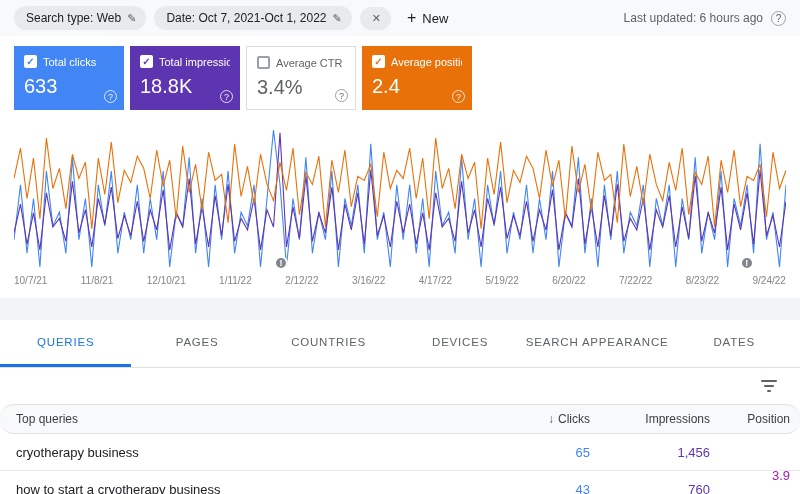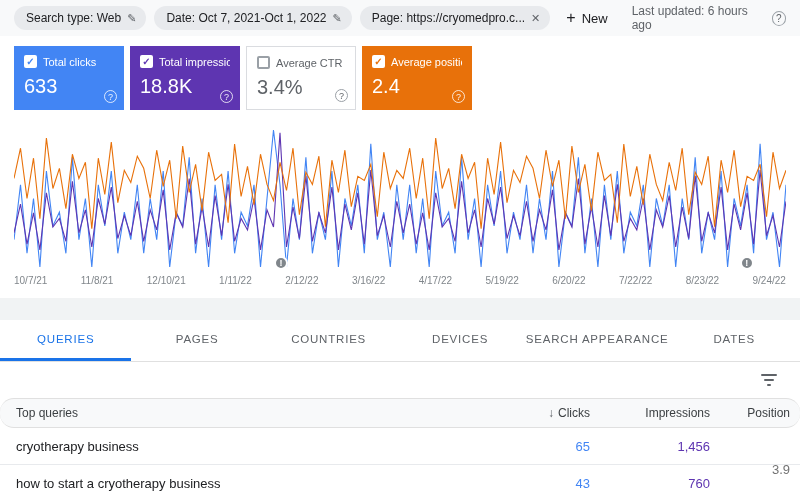--- a/index.html
+++ b/index.html
@@ -38,57 +38,56 @@
 
   .chart-wrap { position: relative; margin: 14px 14px 0; height: 145px; }
   .chart-wrap svg { width: 100%; height: 145px; display: block; }
   .annot { position: absolute; width: 14px; height: 14px; background: #80868b; border: 2px solid #fff; border-radius: 50%; color: #fff; font-size: 9px; font-weight: bold; line-height: 11px; text-align: center; cursor: pointer; }
   .x-labels { display: flex; justify-content: space-between; margin: 6px 14px 0; font-size: 10px; color: #80868b; }
 
   .gap-band { height: 22px; background: #f1f3f4; }
 
   
   .section2 { background: #ffffff; }
-  .tabs { display: flex; border-bottom: 1px solid #e0e0e0; height: 42px; }
+  .tabs { display: flex; border-bottom: 1px solid #e0e0e0; height: 48px; }
   .tab { flex: 1; display: flex; align-items: center; justify-content: center; font-size: 11.5px; letter-spacing: 0.8px; color: #5f6368; font-weight: 500; cursor: pointer; border-bottom: 3px solid transparent; white-space: nowrap; }
   .tab.active { color: #1a73e8; border-bottom-color: #1a73e8; }
 
   .filter-row { display: flex; justify-content: flex-end; align-items: center; height: 36px; padding-right: 22px; }
   .filter-icon { cursor: pointer; display: flex; }
 
   .thead { display: flex; align-items: center; height: 30px; background: #f8f9fa; border-top: 1px solid #e0e0e0; border-bottom: 1px solid #e0e0e0; font-size: 12px; color: #3c4043; border-radius: 14px; }
   .col-q { flex: 1; padding-left: 16px; }
   .col-n { width: 90px; text-align: right; }
   .col-n.imp { width: 120px; }
   .thead .col-n { cursor: pointer; }
   .col-n.last { padding-right: 10px; }
   .sort-arrow { color: #5f6368; margin-right: 4px; font-size: 12px; }
 
   .trow { display: flex; align-items: center; height: 37px; border-bottom: 1px solid #e8eaed; font-size: 13px; cursor: pointer; background: #fff; }
   .cell-q { color: #202124; }
   .cell-clicks { color: #4285f4; }
   .cell-imp { color: #5e35b1; }
-  .cell-pos { color: #737373; margin-top: 46px; }
+  .cell-pos { color: #a21caf; margin-top: 46px; }
 </style>
 </head>
 <body>
 
 <div class="page">
 
   <div class="topbar">
     <div class="chip">
       <span>Search type: Web</span>
       <span class="chip-icon">✎</span>
     </div>
     <div class="chip">
       <span>Date: Oct 7, 2021-Oct 1, 2022</span>
       <span class="chip-icon">✎</span>
     </div>
     <div class="chip">
-      <span>Page: https://cryomedpro.c...</span>
       <span class="chip-icon">✕</span>
     </div>
     <div class="new-btn">
       <span class="plus">+</span>
       <span>New</span>
     </div>
     <div class="spacer"></div>
     <span class="last-updated">Last updated: 6 hours ago</span>
     <span class="help-circle">?</span>
   </div>

